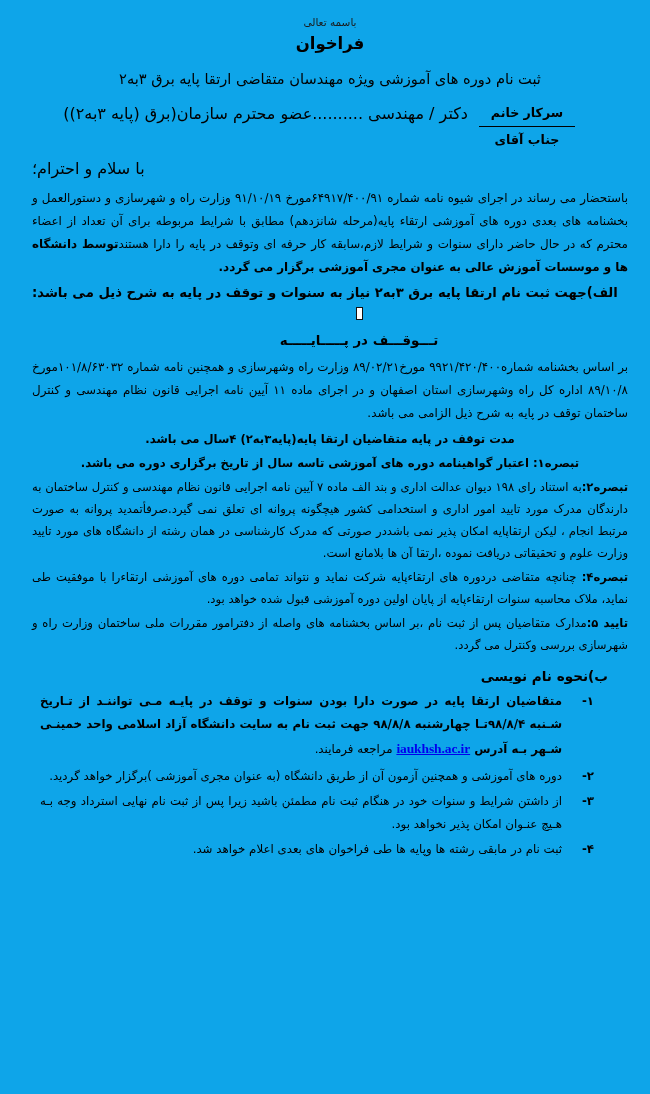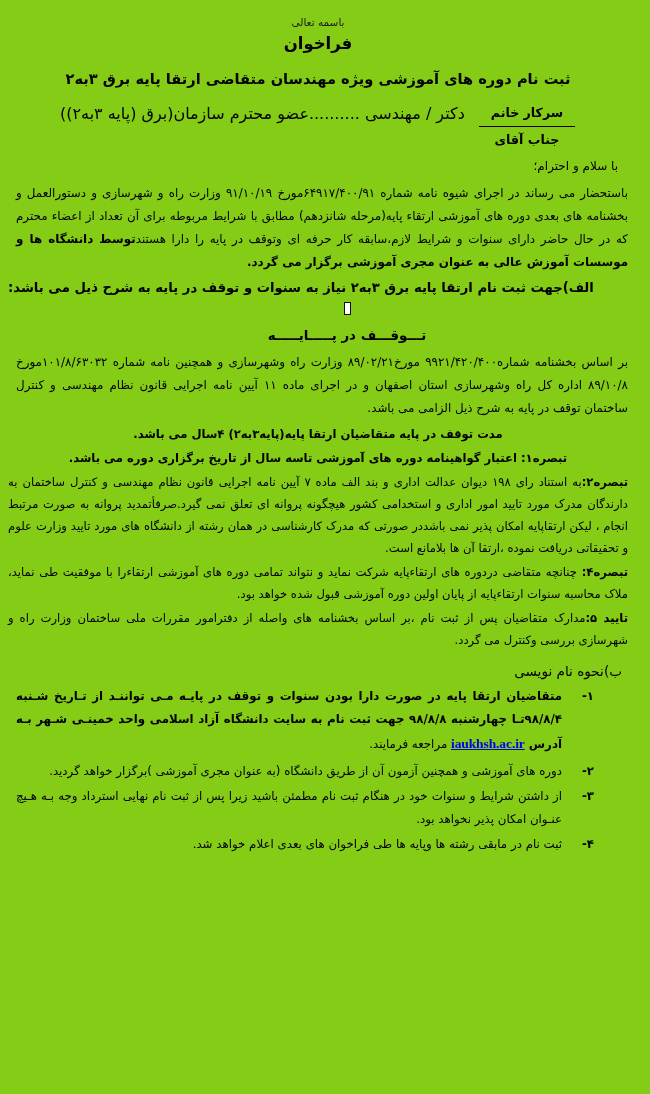--- a/index.html
+++ b/index.html
@@ -14,43 +14,43 @@
     font-family: "DejaVu Sans", "Liberation Sans", sans-serif;
     color: #000000;
     direction: rtl;
     overflow: hidden;
   }
   .page {
     position: relative;
     width: 650px;
     height: 1094px;
     box-sizing: border-box;
-    padding: 14px 22px 0 8px;
-    background: #84cc16;
+    padding: 14px 22px 0 32px;
+    background: #0ea5e9;
   }
 
   
   .basmaleh {
     text-align: center;
     font-size: 10.5px;
     letter-spacing: 0.3px;
     margin: 2px 0 6px 0;
     color: #1a1a1a;
   }
   .doc-title {
     text-align: center;
     font-size: 16.5px;
     font-weight: bold;
     margin: 2px 0 17px 0;
     letter-spacing: -0.2px;
   }
   .doc-subtitle {
     text-align: center;
     font-size: 14.6px;
-    font-weight: bold;
+    font-weight: normal;
     margin: 0 0 16px 0;
     letter-spacing: -0.4px;
     white-space: nowrap;
   }
 
   
   .recipient-row {
     display: flex;
     flex-direction: row;
     align-items: flex-start;
@@ -81,56 +81,56 @@
     font-size: 16px;
     font-weight: normal;
     white-space: nowrap;
     padding-top: 1px;
     padding-left: 52px;
     text-align: left;
     letter-spacing: -0.2px;
   }
 
   .greeting {
-    text-align: right;
-    font-size: 12px;
+    text-align: left;
+    font-size: 16px;
     margin: 10px 0 9px 0;
     padding-right: 10px;
   }
 
   
   .para {
     font-size: 11.9px;
     line-height: 1.92;
     text-align: justify;
     text-align-last: center;
-    margin: 0 0 3px 8px;
+    margin: 0 0 3px 0;
     letter-spacing: -0.1px;
   }
   .para-justify {
     text-align: justify;
     text-align-last: right;
   }
   .para b {
     font-weight: bold;
   }
 
   
   .section-head {
     font-size: 13.2px;
     font-weight: bold;
     text-align: left;
     margin: 7px 0 6px 0;
     letter-spacing: -0.3px;
   }
   .section-head-right {
     font-size: 13.6px;
-    font-weight: normal;
+    font-weight: bold;
     text-align: right;
-    margin: 12px 0 6px 0;
+    margin: 12px 14px 6px 0;
     padding-right: 6px;
   }
   .subhead-row {
     display: flex;
     flex-direction: column;
     align-items: center;
     justify-content: center;
     gap: 14px;
     margin: 6px 0 8px 0;
     padding-left: 58px;

